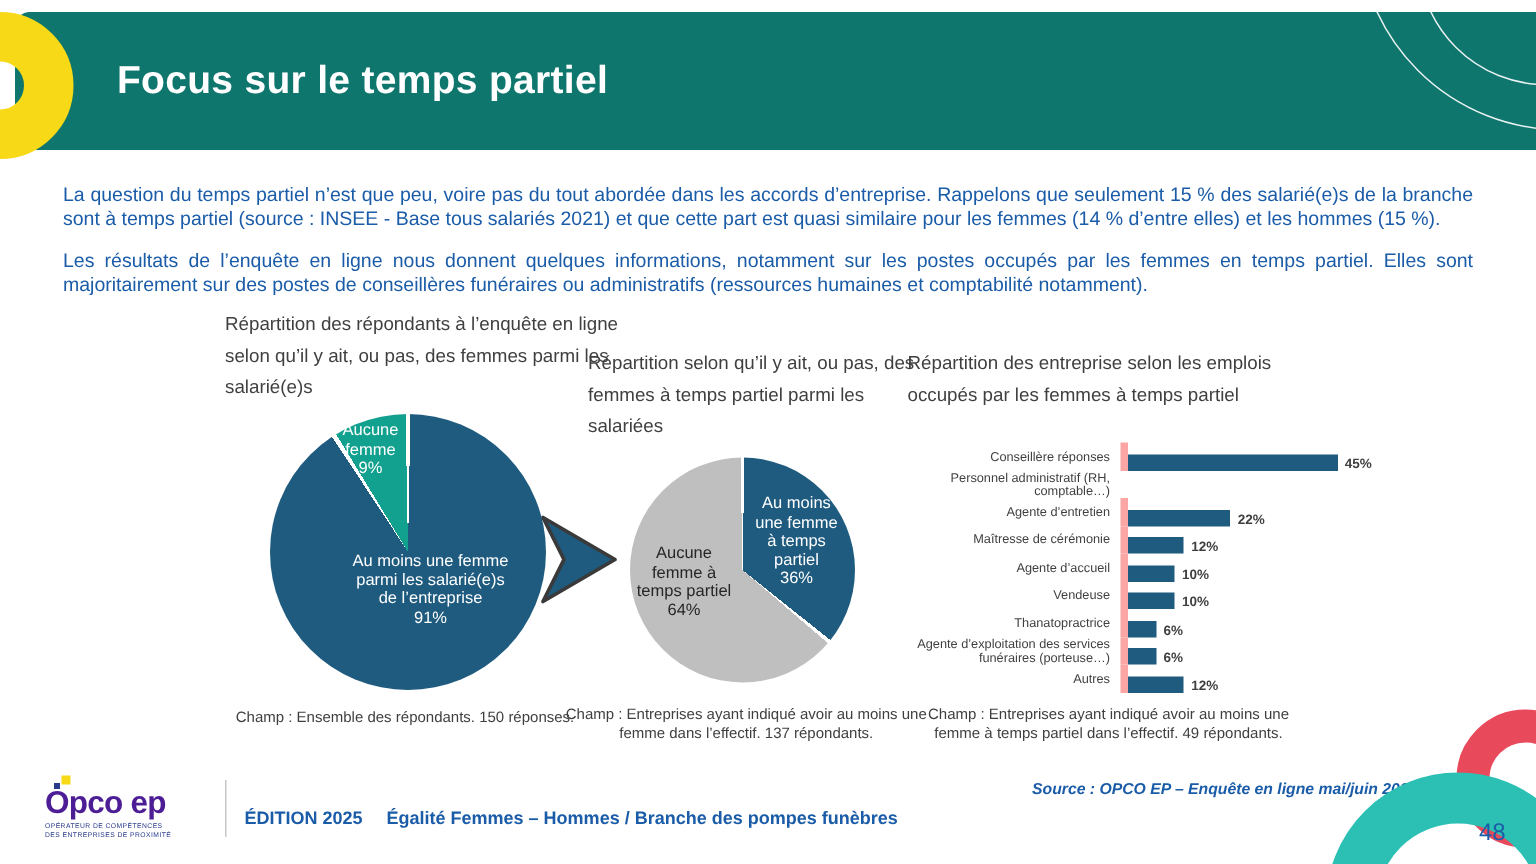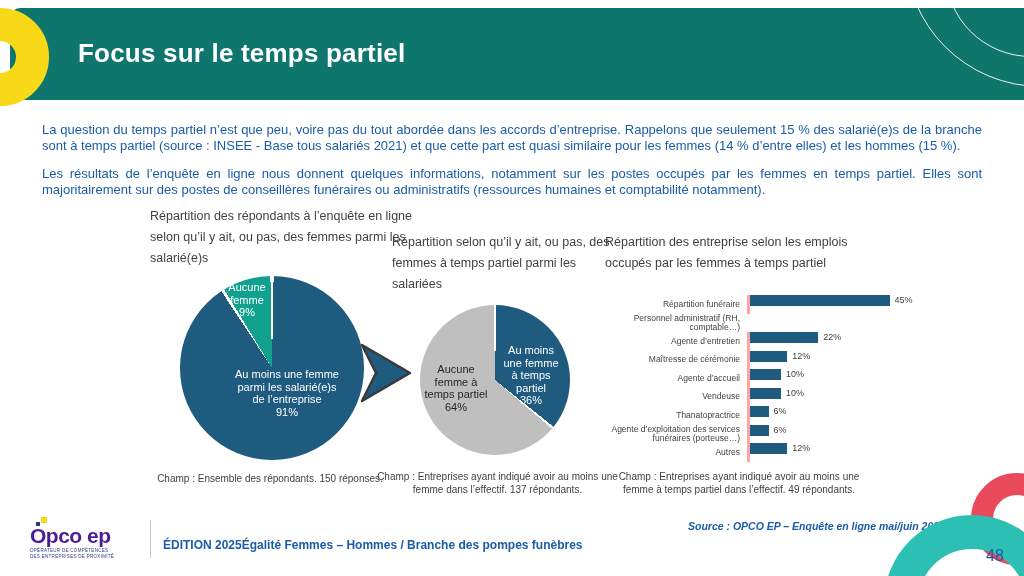--- a/index.html
+++ b/index.html
@@ -35,44 +35,44 @@
   
   .pie { position:absolute; border-radius:50%; }
   #pie1 { left:180px; top:276px; width:184px; height:184px; }
   #pie2 { left:420px; top:305px; width:150px; height:150px; }
   .pie-label { position:absolute; transform:translate(-50%,-50%); text-align:center;
                font-size:11px; line-height:12.5px; white-space:pre-line; z-index:3; }
   .pie-label.white { color:#ffffff; }
   .pie-label.dark  { color:#262626; }
   #pie1-label-big   { left:287px; top:393px; }
   #pie1-label-small { left:247px; top:300px; }
-  #pie2-label-blue  { left:531px; top:375px; }
+  #pie2-label-blue  { left:531px; top:361px; }
   #pie2-label-gray  { left:456px; top:388px; }
 
   .arrow { position:absolute; left:358px; top:341px; }
 
   
   .bar-chart { position:absolute; left:610px; top:295px; }
   .bar-row { display:flex; align-items:center; height:18.5px; }
   .bar-label { width:130px; text-align:right; padding-right:7px;
                font-size:8.5px; line-height:9px; color:#3F3F3F; }
-  .bar-track { display:flex; align-items:flex-start; border-left:3px solid #fca5a5; height:100%; }
+  .bar-track { display:flex; align-items:flex-end; border-left:5px solid #fca5a5; height:100%;font-weight:bold; }
   .bar { height:11px; }
   .bar-value { font-size:9px; color:#3F3F3F; margin-left:5px; white-space:nowrap; }
 
   
   .logo { position:absolute; left:30px; top:516px; width:130px; }
   .logo-sq-blue  { position:absolute; left:6px;  top:6px; width:4px; height:4px; background:#2A3B8C; }
   .logo-sq-yellow{ position:absolute; left:11px; top:1px; width:6px; height:6px; background:#F7D917; }
   .logo-text { margin-top:8px; font-size:21px; font-weight:bold; color:#4c1d95;
                letter-spacing:-0.5px; line-height:24px; }
   .logo-tagline { font-size:4.5px; color:#2A3B8C; line-height:5.5px; letter-spacing:0.3px; }
   .divider { position:absolute; left:150px; top:520px; width:1px; height:38px; background:#C8C8C8; }
   .footer-text { position:absolute; left:163px; top:538px; font-size:12px; font-weight:bold;
-                 color:#1B5CA8; display:flex; gap:0; white-space:nowrap; }
+                 color:#1B5CA8; display:flex; gap:16px; white-space:nowrap; }
   .source { position:absolute; left:688px; top:520px; font-size:10.5px; font-style:italic;
             font-weight:bold; color:#1B5CA8; }
   .page-num { position:absolute; left:986px; top:547px; font-size:16px; color:#1B5CA8; z-index:9; }
   .ring-red  { position:absolute; left:971px; top:473px; width:48px;  height:48px;
                border:22px solid #E84A5C; border-radius:50%; z-index:6; }
   .ring-teal { position:absolute; left:884px; top:515px; width:108px; height:108px;
                border:34px solid #2CC0B4; border-radius:50%; z-index:7; }
 </style>
 </head>
 <body>
@@ -116,21 +116,21 @@
   <div class="pie-label dark" id="pie2-label-gray">Aucune
 femme à
 temps partiel
 64%</div>
   <div class="caption" id="caption2">Champ : Entreprises ayant indiqué avoir au moins une femme dans l’effectif. 137 répondants.</div>
 
   <div class="chart-title" id="bar-title">Répartition des entreprise selon les emplois occupés par les femmes à temps partiel</div>
   <div class="bar-chart">
     <div id="bar-rows">
         <div class="bar-row">
-          <div class="bar-label">Répartition funéraire</div>
+          <div class="bar-label">Conseillère réponses</div>
           <div class="bar-track">
             <div class="bar" style="width: 139.5px; background: rgb(30, 91, 127);"></div>
             <span class="bar-value">45%</span>
           </div>
         </div>
         <div class="bar-row">
           <div class="bar-label">Personnel administratif (RH, comptable…)</div>
         </div>
         <div class="bar-row">
           <div class="bar-label">Agente d’entretien</div>

